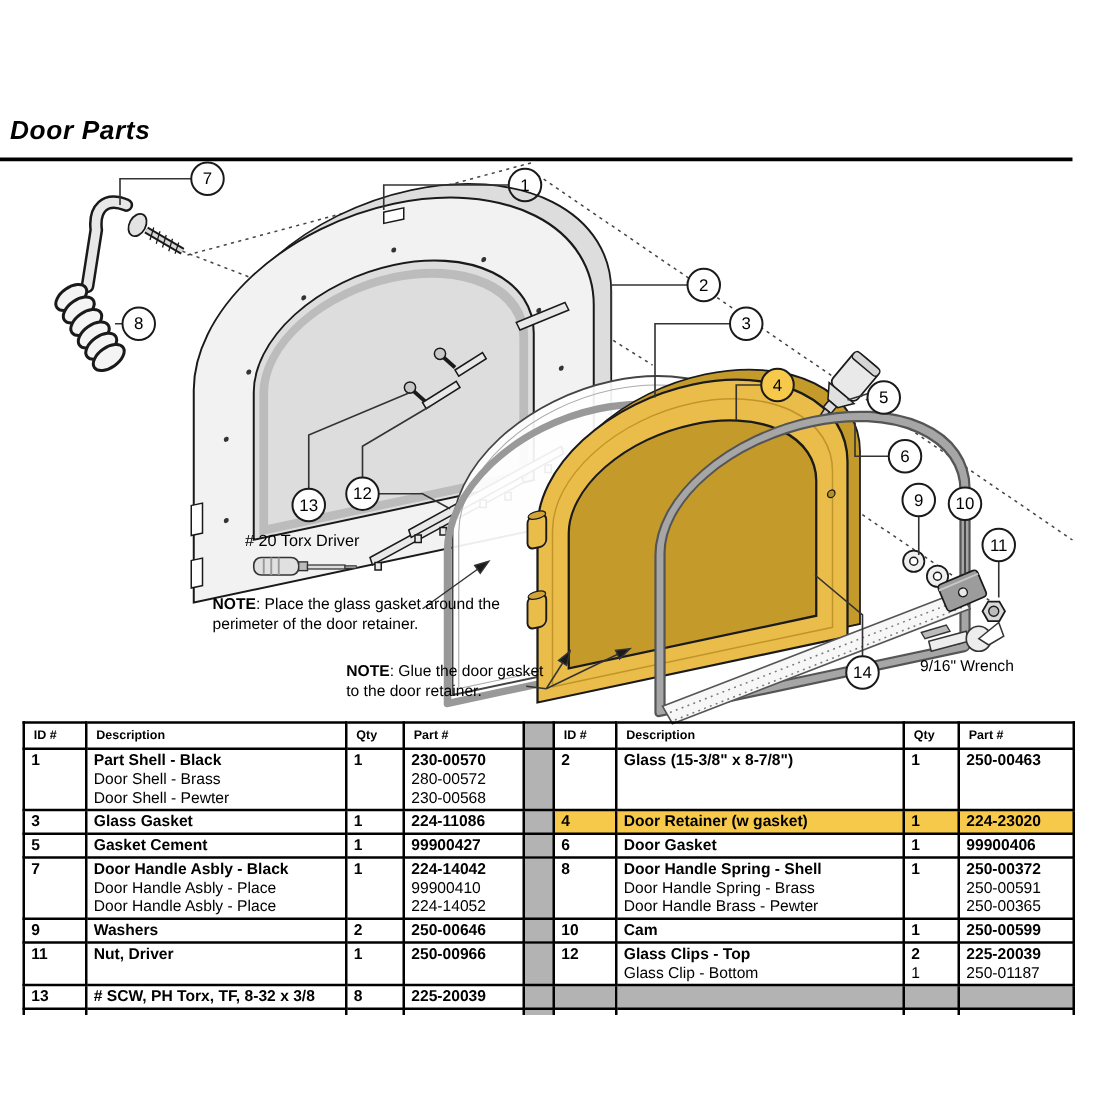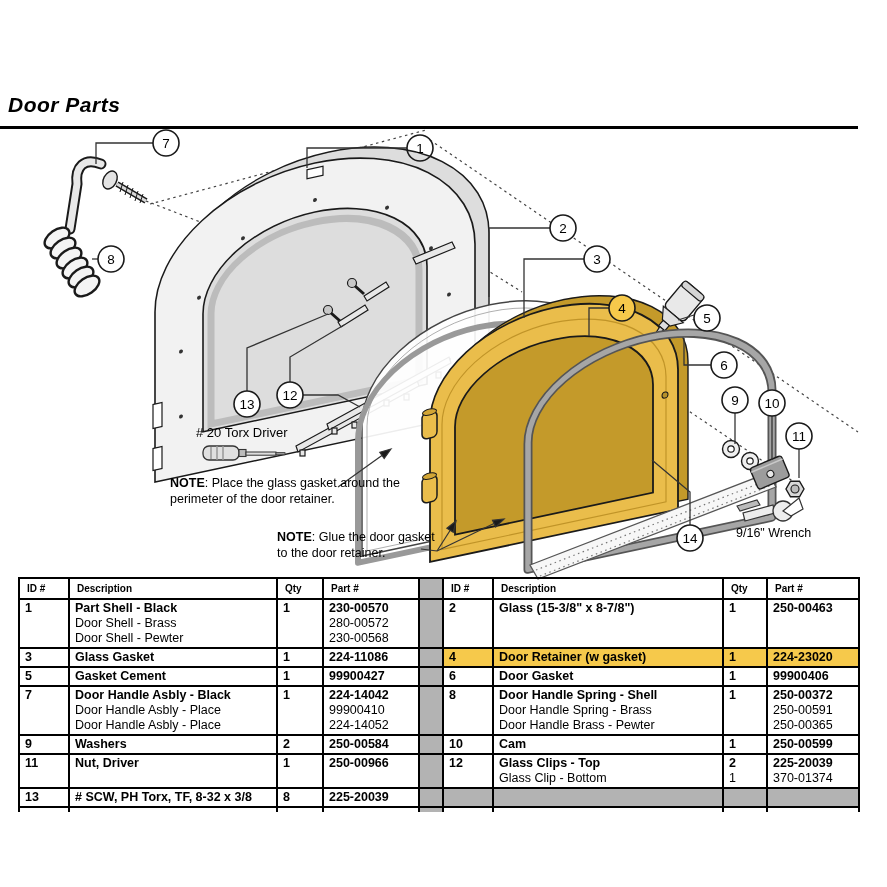--- a/index.html
+++ b/index.html
@@ -369,21 +369,21 @@
     <td class="r">
             <div class="ln b">250-00372</div>
             <div class="ln">250-00591</div>
             <div class="ln">250-00365</div>
           </td>
   </tr>
   <tr>
     <td class="b">9</td>
     <td class="b">Washers</td>
     <td class="b">2</td>
-    <td class="b">250-00584</td>
+    <td class="b">250-00646</td>
     <td class="spacer"></td>
     <td class="r b">10</td>
     <td class="r b">Cam</td>
     <td class="r b">1</td>
     <td class="r b">250-00599</td>
   </tr>
   <tr>
     <td class="b">11</td>
     <td>
             <div class="ln b">Nut, Driver</div>
@@ -398,21 +398,21 @@
     <td class="r">
             <div class="ln b">Glass Clips - Top</div>
             <div class="ln">Glass Clip - Bottom</div>
           </td>
     <td class="r">
             <div class="ln b">2</div>
             <div class="ln">1</div>
           </td>
     <td class="r">
             <div class="ln b">225-20039</div>
-            <div class="ln">370-01374</div>
+            <div class="ln">250-01187</div>
           </td>
   </tr>
   <tr class="greyend">
     <td class="b">13</td>
     <td class="b"># SCW, PH Torx, TF, 8-32 x 3/8</td>
     <td class="b">8</td>
     <td class="b">225-20039</td>
     <td class="spacer"></td>
     <td class="r"></td>
     <td class="r"></td>

